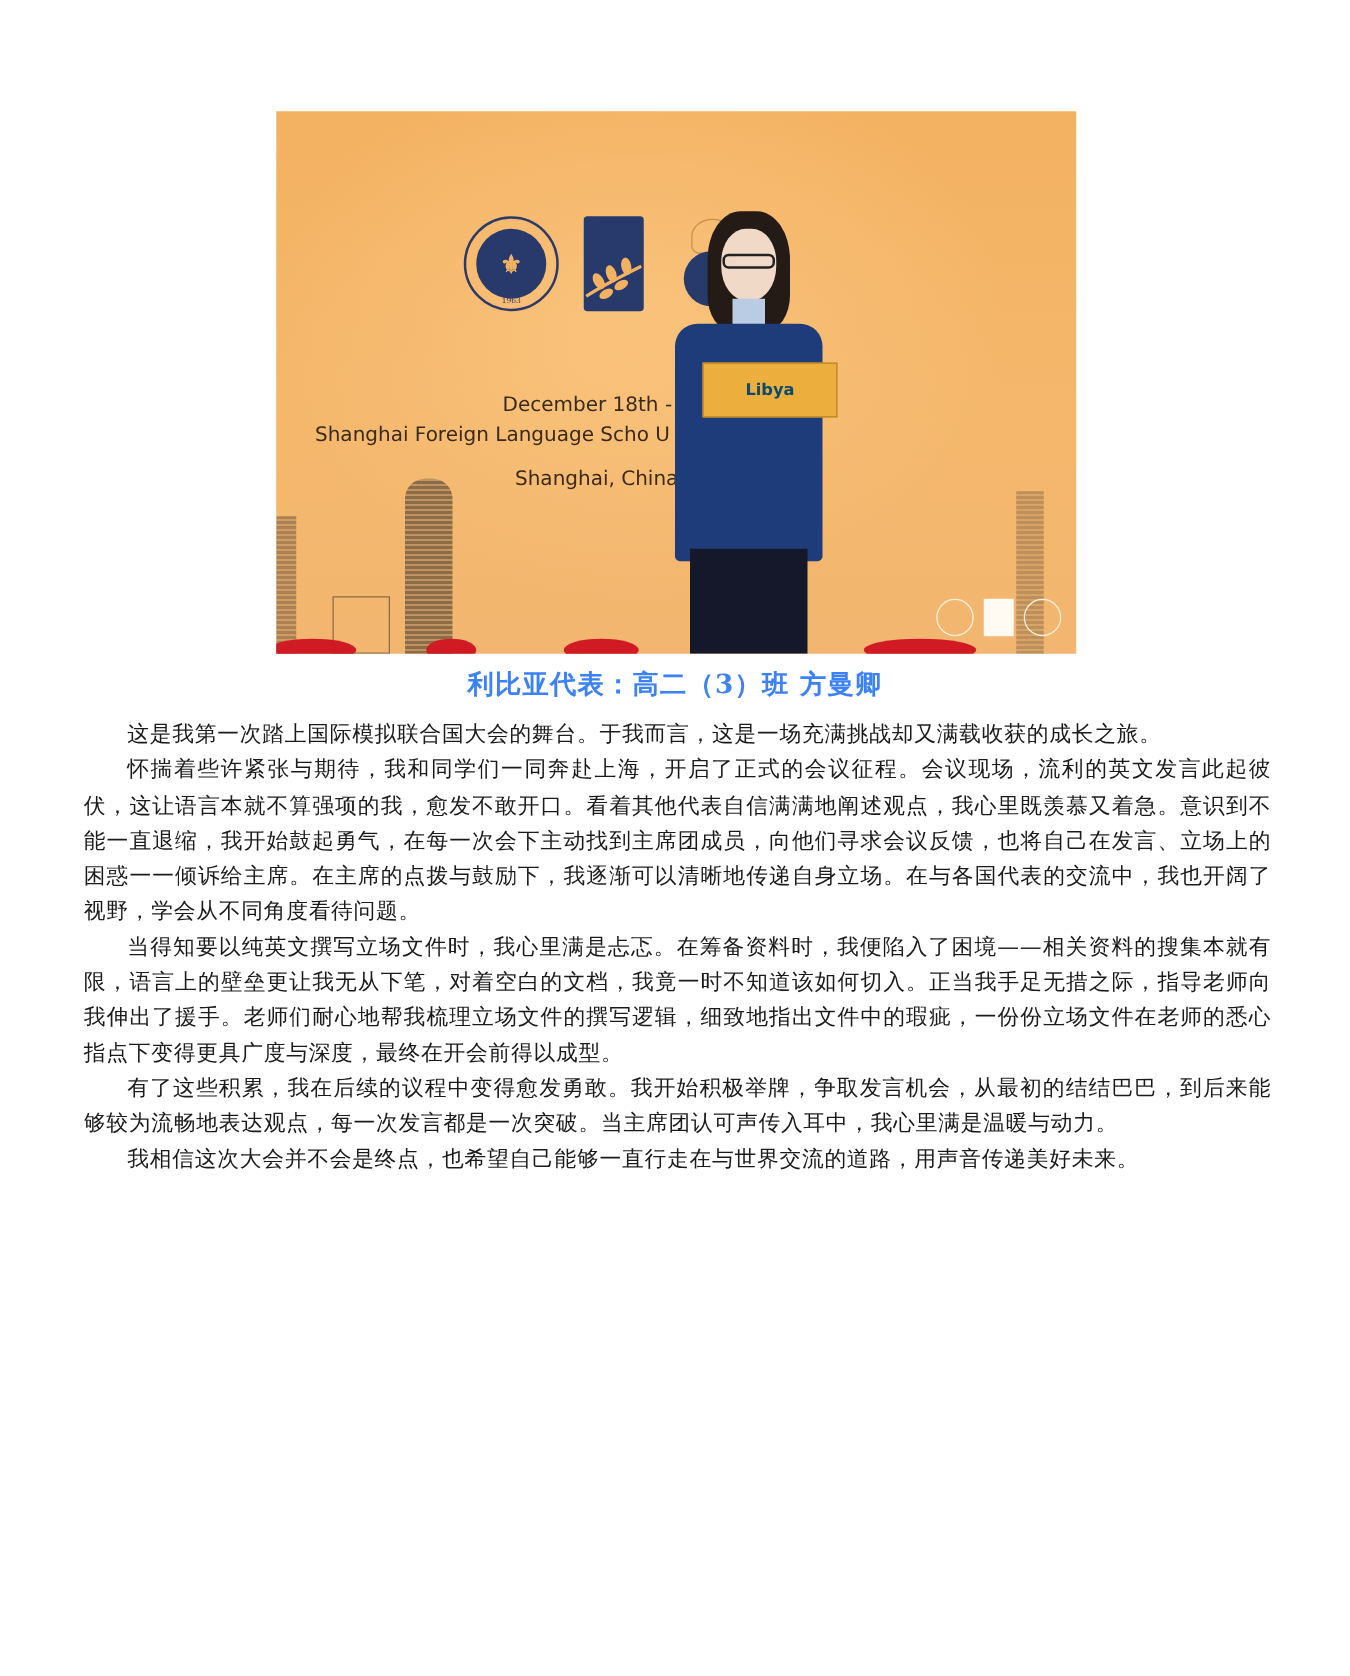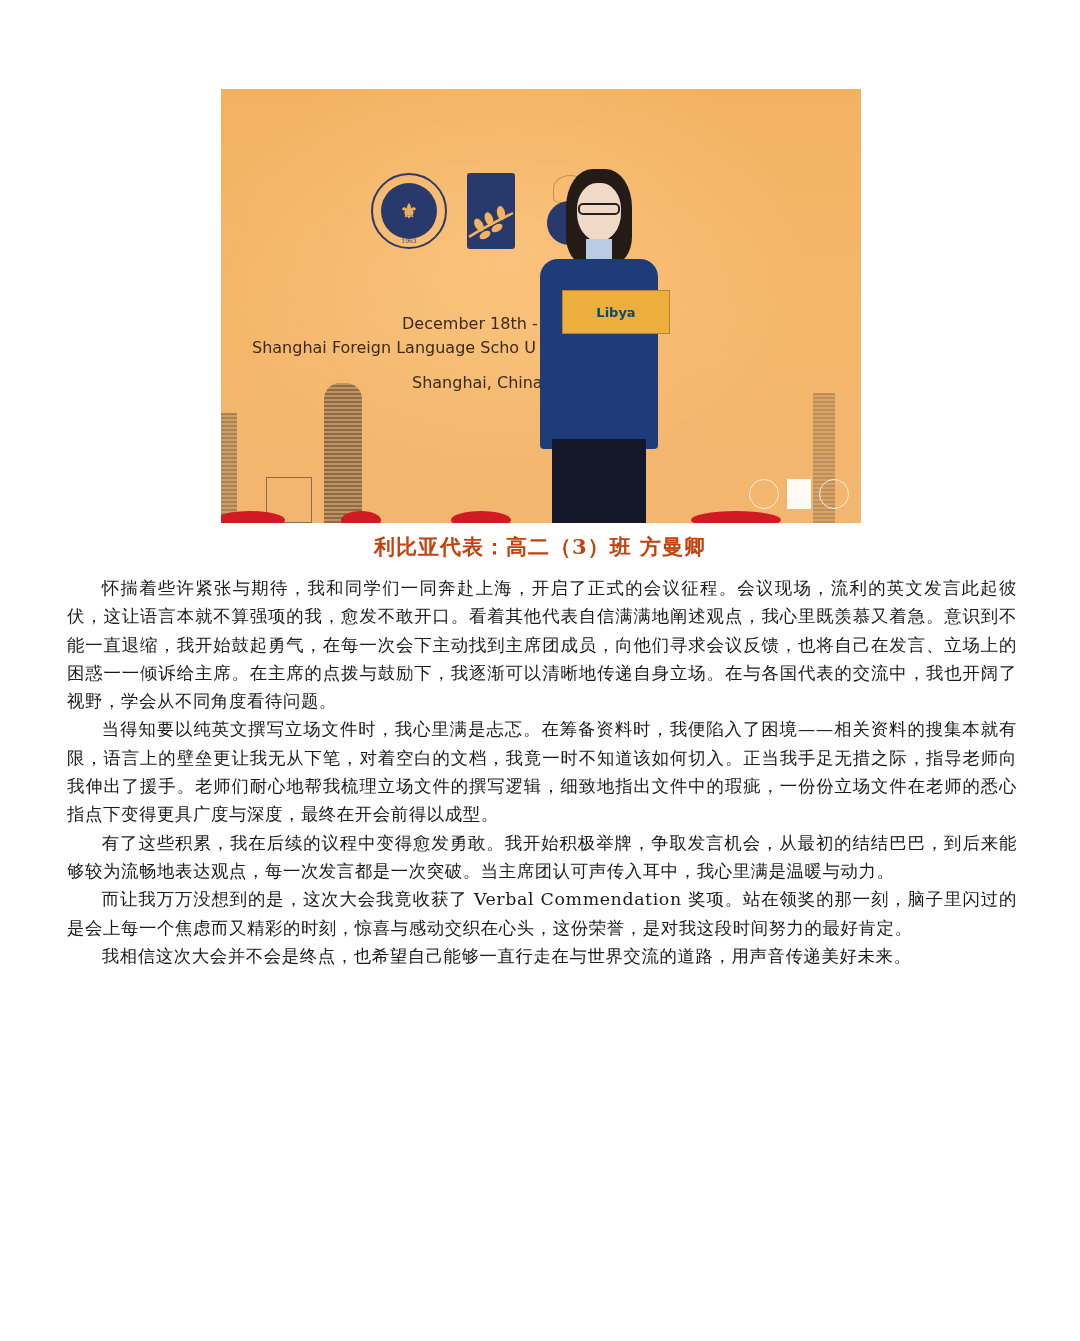--- a/index.html
+++ b/index.html
@@ -43,21 +43,21 @@
     .person .pants { position: absolute; left: 16px; top: 270px; width: 94px; height: 84px; background: #14182a; }
     .placard { position: absolute; left: 341px; top: 201px; width: 108px; height: 44px; background: #ecae3c;
                border: 1px solid #b88320; box-sizing: border-box; display: flex; align-items: center; justify-content: center;
                font-family: "DejaVu Sans", "Liberation Sans", sans-serif; font-weight: bold; font-size: 13px; color: #0c4a6e; }
     .corner-logos { position: absolute; right: 12px; bottom: 14px; display: flex; gap: 8px; align-items: center; }
     .corner-logos .c1, .corner-logos .c3 { width: 28px; height: 28px; border-radius: 50%; border: 1.5px solid #fff2dd; }
     .corner-logos .c2 { width: 24px; height: 30px; background: #fffaf2; }
 
     
     .caption { position: absolute; left: 0; top: 533px; width: 1080px; text-align: center;
-               font-weight: bold; font-size: 21px; letter-spacing: 1px; color: #c2410c; }
+               font-weight: bold; font-size: 21px; letter-spacing: 1px; color: #3b82f6; }
 
     
     .article { position: absolute; left: 67px; top: 574px; width: 950px;
                font-size: 17.4px; line-height: 28.3px; text-align: justify; text-justify: inter-character; letter-spacing: 0.6px; }
     .article p { margin: 0; text-indent: 2em; }
   </style>
 </head>
 <body>
 
 <div class="photo" title="Student delegate in blue blazer holding Libya placard in front of conference backdrop">
@@ -109,18 +109,18 @@
   <div class="corner-logos">
     <div class="c1"></div>
     <div class="c2"></div>
     <div class="c3"></div>
   </div>
 </div>
 
 <div class="caption">利比亚代表：高二（3）班 方曼卿</div>
 
 <div class="article">
+  <p>这是我第一次踏上国际模拟联合国大会的舞台。于我而言，这是一场充满挑战却又满载收获的成长之旅。</p>
   <p>怀揣着些许紧张与期待，我和同学们一同奔赴上海，开启了正式的会议征程。会议现场，流利的英文发言此起彼伏，这让语言本就不算强项的我，愈发不敢开口。看着其他代表自信满满地阐述观点，我心里既羡慕又着急。意识到不能一直退缩，我开始鼓起勇气，在每一次会下主动找到主席团成员，向他们寻求会议反馈，也将自己在发言、立场上的困惑一一倾诉给主席。在主席的点拨与鼓励下，我逐渐可以清晰地传递自身立场。在与各国代表的交流中，我也开阔了视野，学会从不同角度看待问题。</p>
   <p>当得知要以纯英文撰写立场文件时，我心里满是忐忑。在筹备资料时，我便陷入了困境——相关资料的搜集本就有限，语言上的壁垒更让我无从下笔，对着空白的文档，我竟一时不知道该如何切入。正当我手足无措之际，指导老师向我伸出了援手。老师们耐心地帮我梳理立场文件的撰写逻辑，细致地指出文件中的瑕疵，一份份立场文件在老师的悉心指点下变得更具广度与深度，最终在开会前得以成型。</p>
   <p>有了这些积累，我在后续的议程中变得愈发勇敢。我开始积极举牌，争取发言机会，从最初的结结巴巴，到后来能够较为流畅地表达观点，每一次发言都是一次突破。当主席团认可声传入耳中，我心里满是温暖与动力。</p>
-  <p>而让我万万没想到的是，这次大会我竟收获了 Verbal Commendation 奖项。站在领奖的那一刻，脑子里闪过的是会上每一个焦虑而又精彩的时刻，惊喜与感动交织在心头，这份荣誉，是对我这段时间努力的最好肯定。</p>
   <p>我相信这次大会并不会是终点，也希望自己能够一直行走在与世界交流的道路，用声音传递美好未来。</p>
 </div>
 
 </body></html>

